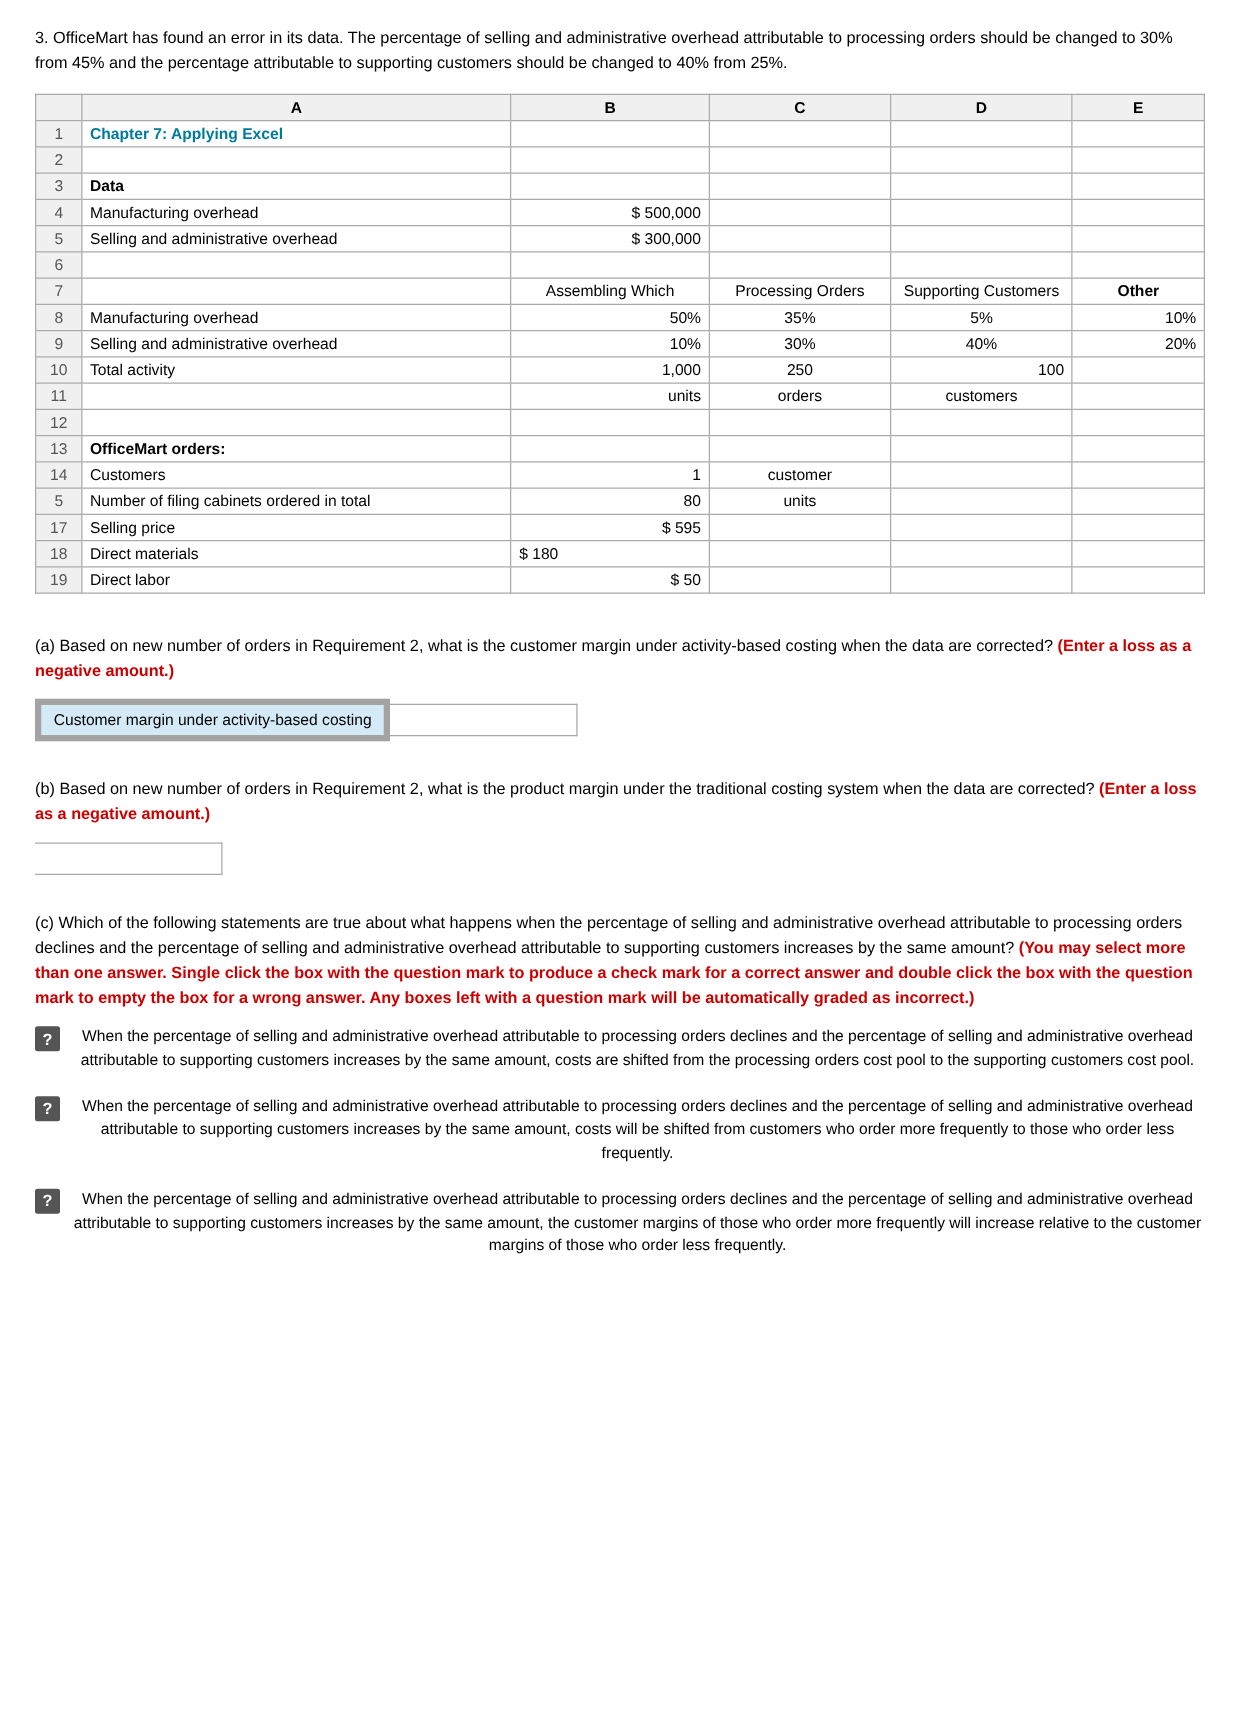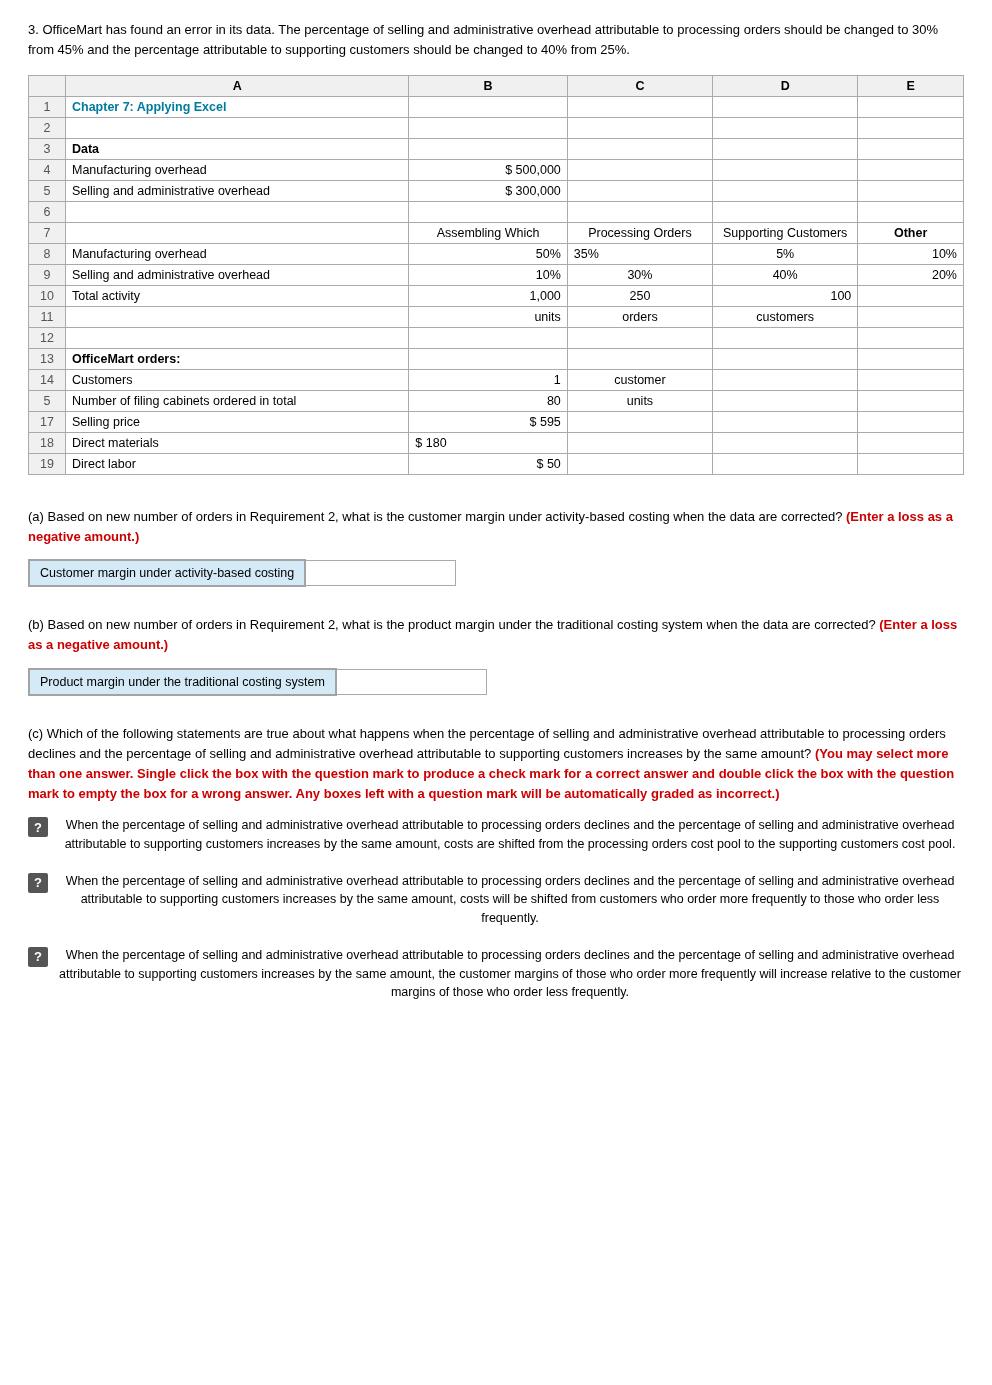--- a/index.html
+++ b/index.html
@@ -55,21 +55,21 @@
       margin-top: 16px;
     }
     .bold-red { font-weight: bold; color: #c00; }
     .answer-row {
       display: flex;
       align-items: center;
       gap: 0;
     }
     .answer-label {
       background: #d4eaf7;
-      border: 2px solid #a3a3a3;
+      border: 5px solid #a3a3a3;
       padding: 5px 10px;
       font-size: 12.5px;
       white-space: nowrap;
     }
     .answer-input {
       border: 1px solid #aaa;
       border-left: none;
       padding: 5px 8px;
       width: 150px;
       font-size: 12.5px;
@@ -176,21 +176,21 @@
         <td class="col-a"></td>
         <td style="text-align: center; font-weight: normal;">Assembling Which</td>
         <td style="text-align: center; font-weight: normal;">Processing Orders</td>
         <td style="text-align: center; font-weight: normal; margin-top: 24px;">Supporting Customers</td>
         <td style="text-align: center; font-weight: bold;">Other</td>
       </tr>
       <tr>
         <td class="row-num">8</td>
         <td class="col-a">Manufacturing overhead</td>
         <td style="text-align: right;">50%</td>
-        <td style="">35%</td>
+        <td style="text-align: center;">35%</td>
         <td style="text-align: center;">5%</td>
         <td style="text-align: right;">10%</td>
       </tr>
       <tr>
         <td class="row-num">9</td>
         <td class="col-a">Selling and administrative overhead</td>
         <td style="text-align: right;">10%</td>
         <td style="text-align: center;">30%</td>
         <td style="text-align: center;">40%</td>
         <td style="text-align: right;">20%</td>
@@ -280,21 +280,20 @@
     <input class="answer-input" type="text" style="">
   </div>
 </div>
 
 <div class="question-block">
   <p class="question-text">
     <span>(b) Based on new number of orders in Requirement 2, what is the product margin under the traditional costing system when the data are corrected?</span>
     <span class="bold-red">(Enter a loss as a negative amount.)</span>
   </p>
   <div class="answer-row">
-    <span class="answer-label">Product margin under the traditional costing system</span>
     <input class="answer-input" type="text" style="">
   </div>
 </div>
 
 <div class="question-block mc-block">
   <p class="question-text">
     <span>(c) Which of the following statements are true about what happens when the percentage of selling and administrative overhead attributable to processing orders declines and the percentage of selling and administrative overhead attributable to supporting customers increases by the same amount?</span>
     <span class="bold-red">(You may select more than one answer. Single click the box with the question mark to produce a check mark for a correct answer and double click the box with the question mark to empty the box for a wrong answer. Any boxes left with a question mark will be automatically graded as incorrect.)</span>
   </p>
   <div id="mc-options-container">

